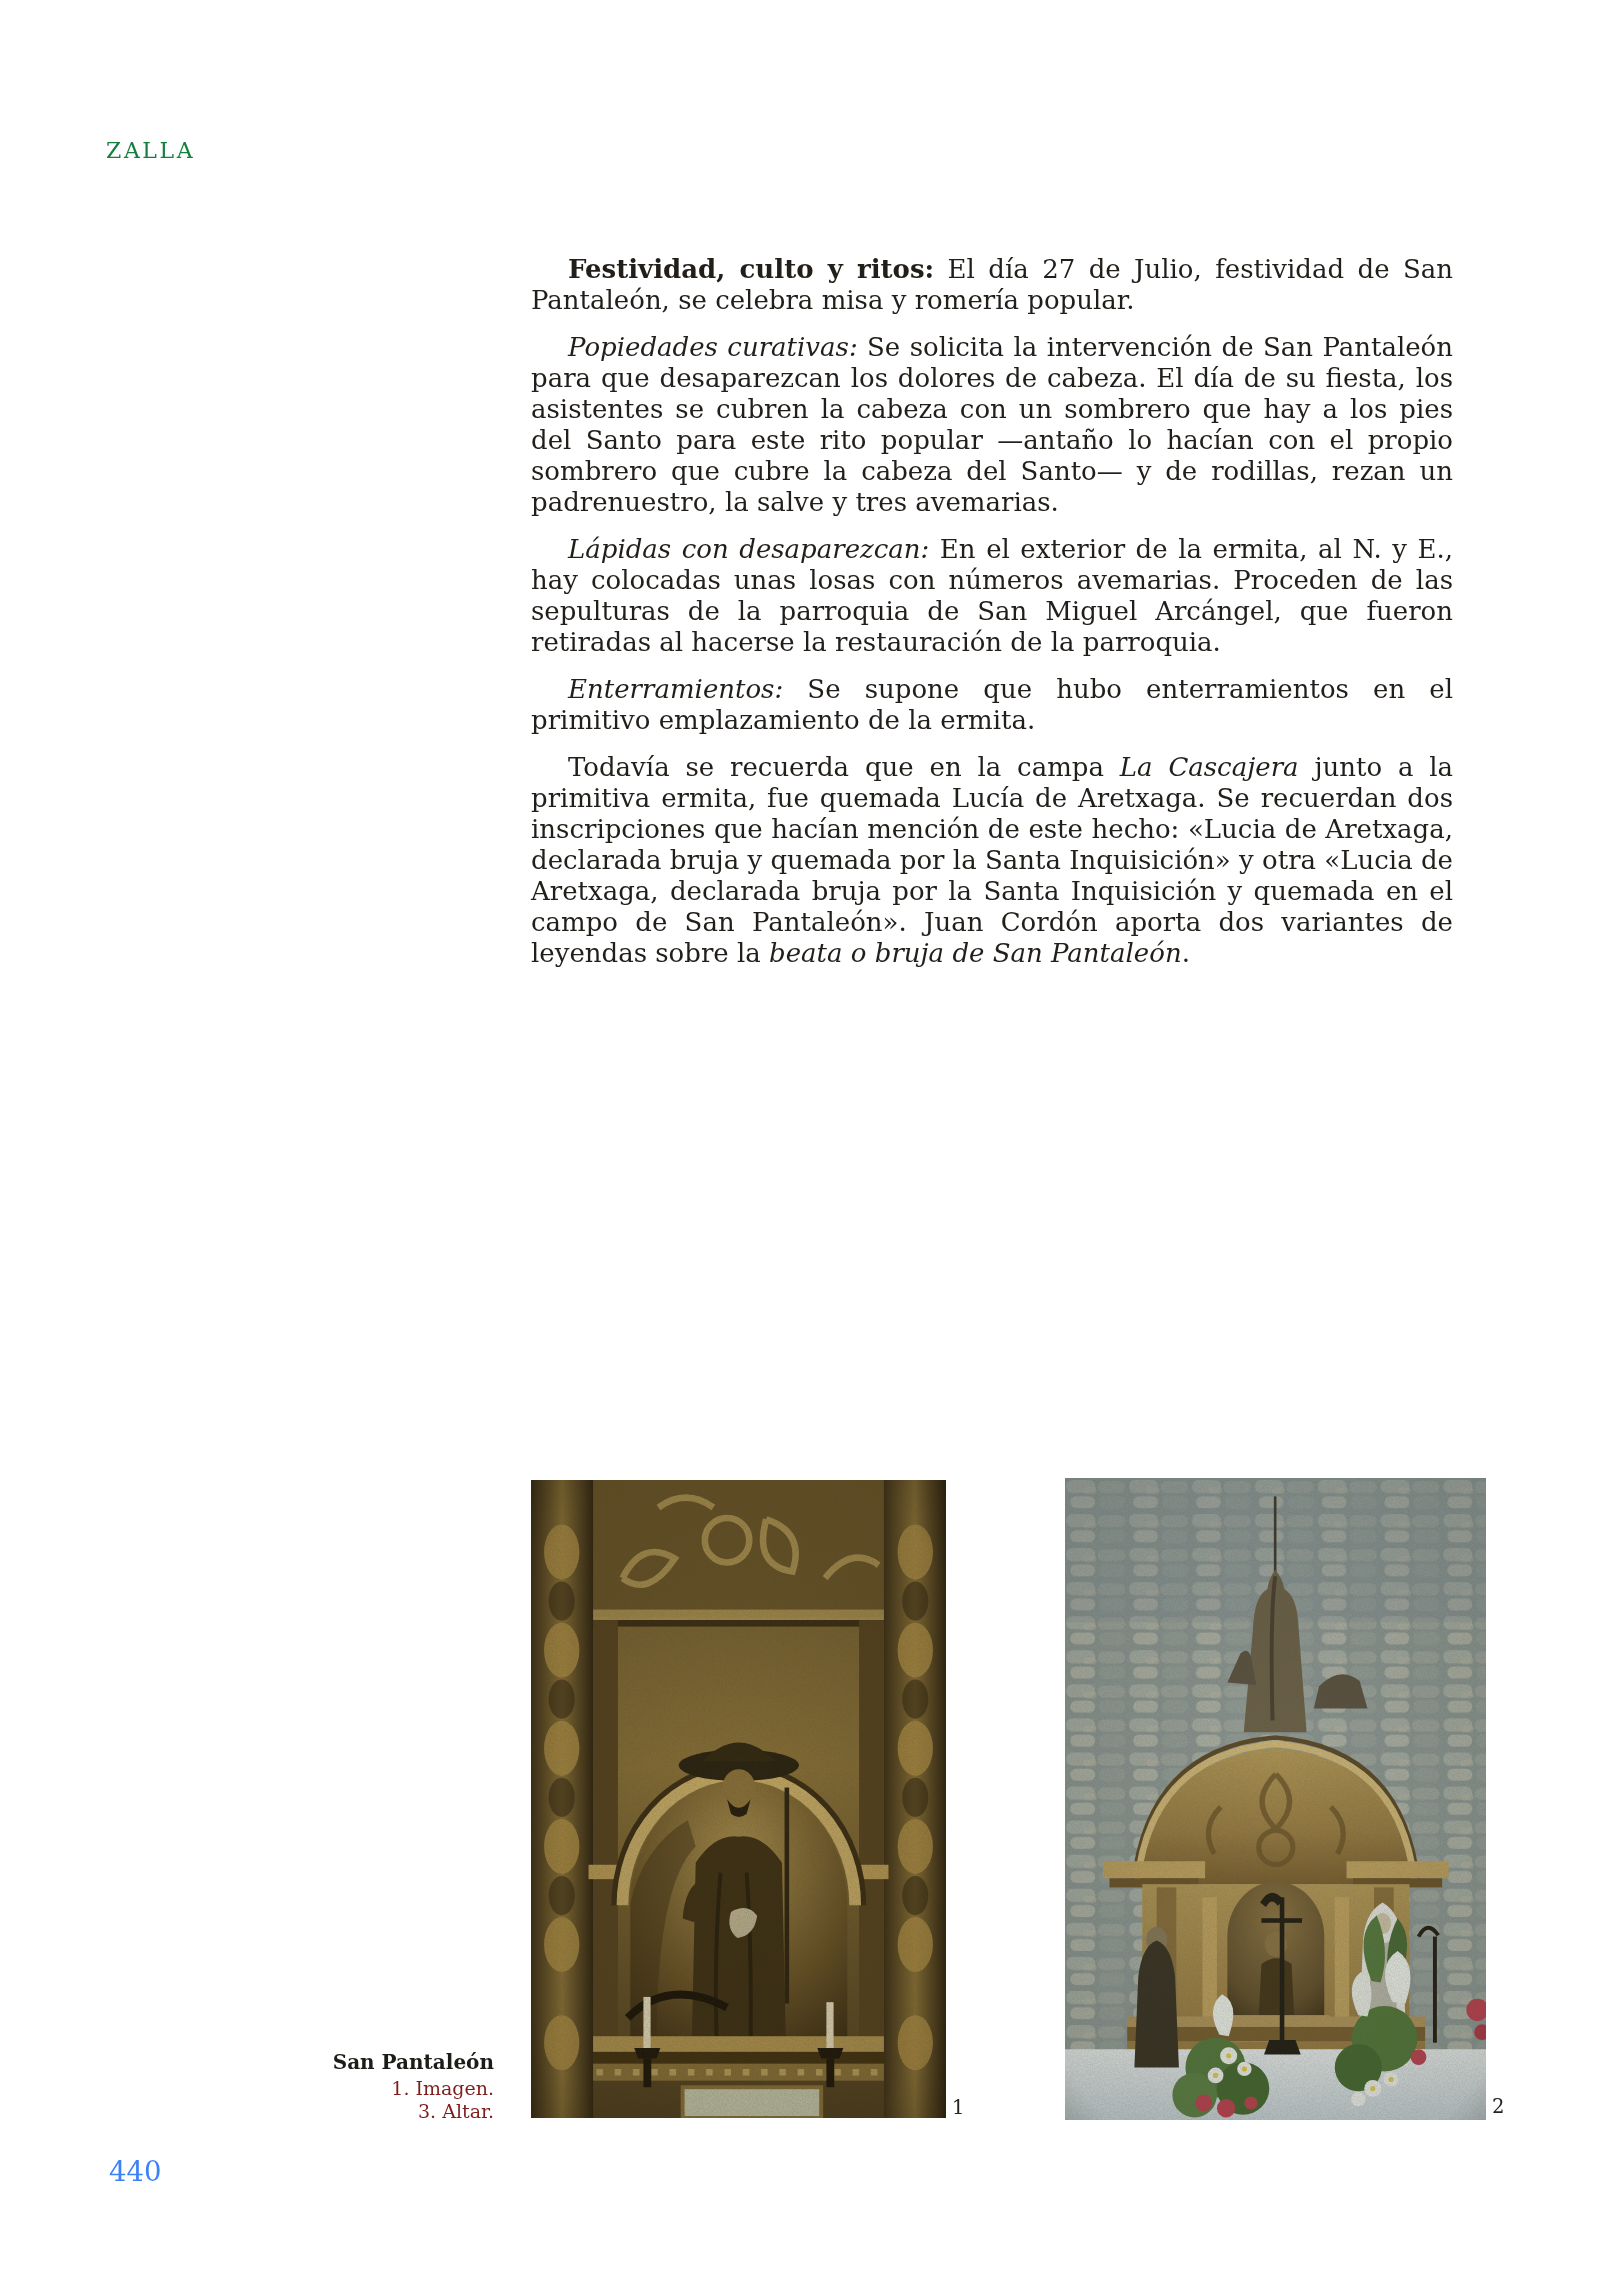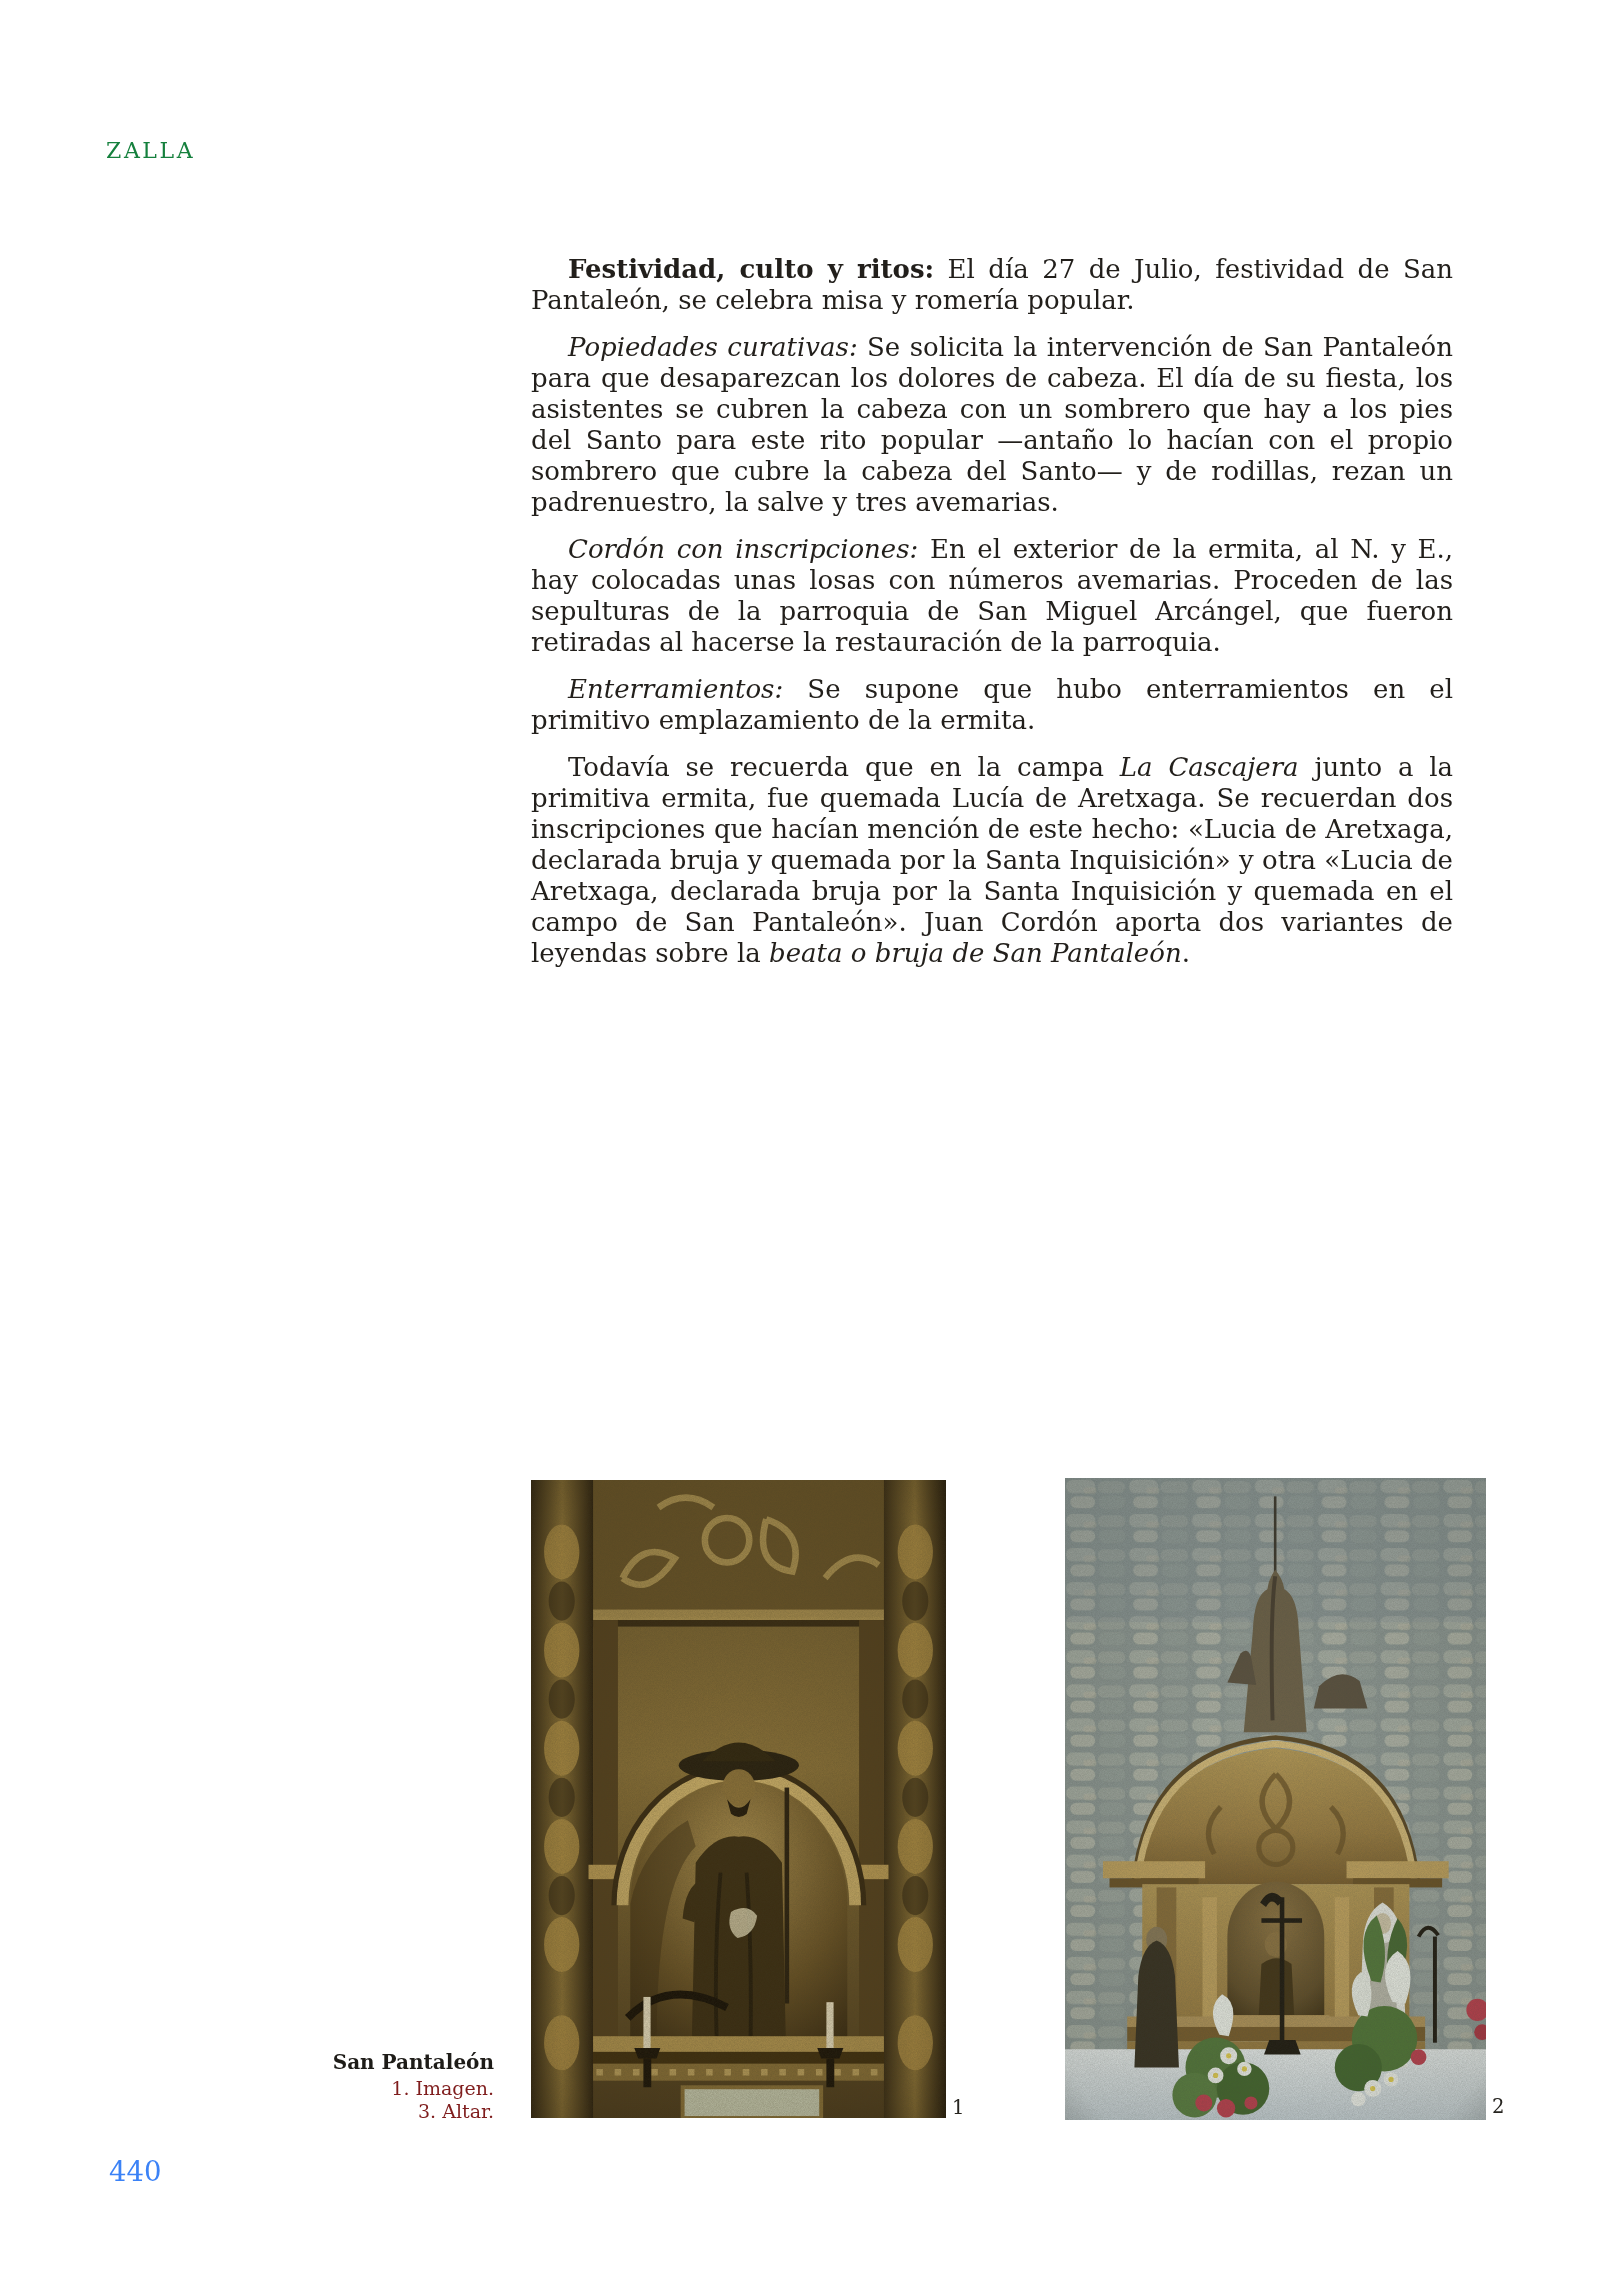--- a/index.html
+++ b/index.html
@@ -50,21 +50,21 @@
 </head>
 <body>
 
 <div class="page">
 
   <div class="running-head">ZALLA</div>
 
   <div class="text-block">
       <p><span class="b">Festividad, culto y ritos:</span><span> El día 27 de Julio, festividad de San Pantaleón, se celebra misa y romería popular.</span></p>
       <p><span class="i">Popiedades curativas:</span><span> Se solicita la intervención de San Pantaleón para que desaparezcan los dolores de cabeza. El día de su fiesta, los asistentes se cubren la cabeza con un sombrero que hay a los pies del Santo para este rito popular —antaño lo hacían con el propio sombrero que cubre la cabeza del Santo— y de rodillas, rezan un padrenuestro, la salve y tres avemarias.</span></p>
-      <p><span class="i">Cordón con inscripciones:</span><span> En el exterior de la ermita, al N. y E., hay colocadas unas losas con números avemarias. Proceden de las sepulturas de la parroquia de San Miguel Arcángel, que fueron retiradas al hacerse la restauración de la parroquia.</span></p>
+      <p><span class="i">Lápidas con desaparezcan:</span><span> En el exterior de la ermita, al N. y E., hay colocadas unas losas con números avemarias. Proceden de las sepulturas de la parroquia de San Miguel Arcángel, que fueron retiradas al hacerse la restauración de la parroquia.</span></p>
       <p><span class="i">Enterramientos:</span><span> Se supone que hubo enterramientos en el primitivo emplazamiento de la ermita.</span></p>
       <p><span>Todavía se recuerda que en la campa </span><span class="i">La Cascajera</span><span> junto a la primitiva ermita, fue quemada Lucía de Aretxaga. Se recuerdan dos inscripciones que hacían mención de este hecho: «Lucia de Aretxaga, declarada bruja y quemada por la Santa Inquisición» y otra «Lucia de Aretxaga, declarada bruja por la Santa Inquisición y quemada en el campo de San Pantaleón». Juan Cordón aporta dos variantes de leyendas sobre la </span><span class="i">beata o bruja de San Pantaleón</span><span>.</span></p>
     </div>
 
   <div class="photo photo-1">
     <svg viewBox="0 0 635 975" preserveAspectRatio="none">
       <defs>
         <linearGradient id="g1bg" x1="0" y1="0" x2="0" y2="1">
           <stop offset="0" stop-color="#6e5a2d"></stop>
             <stop offset="0.45" stop-color="#8a7138"></stop>

